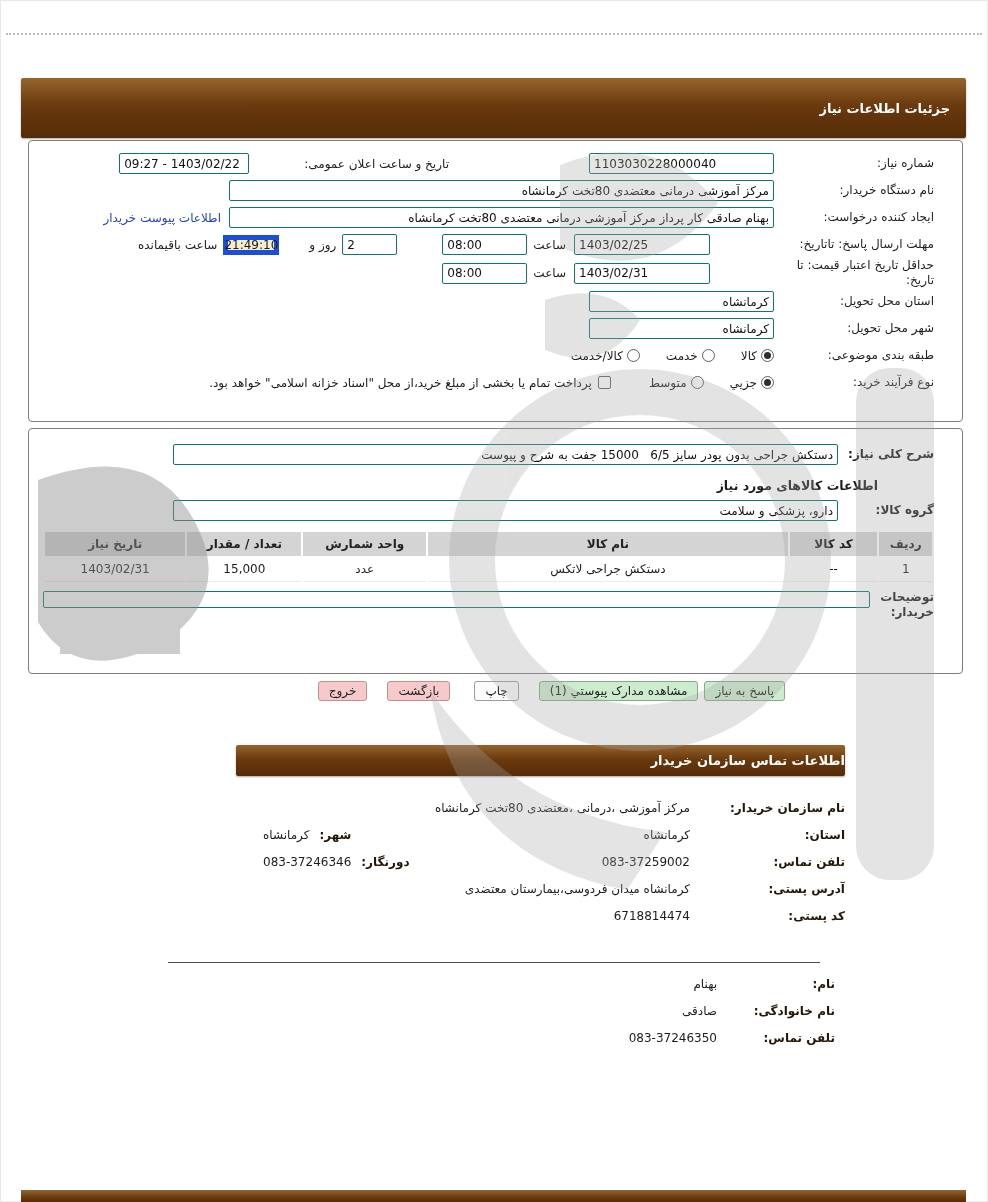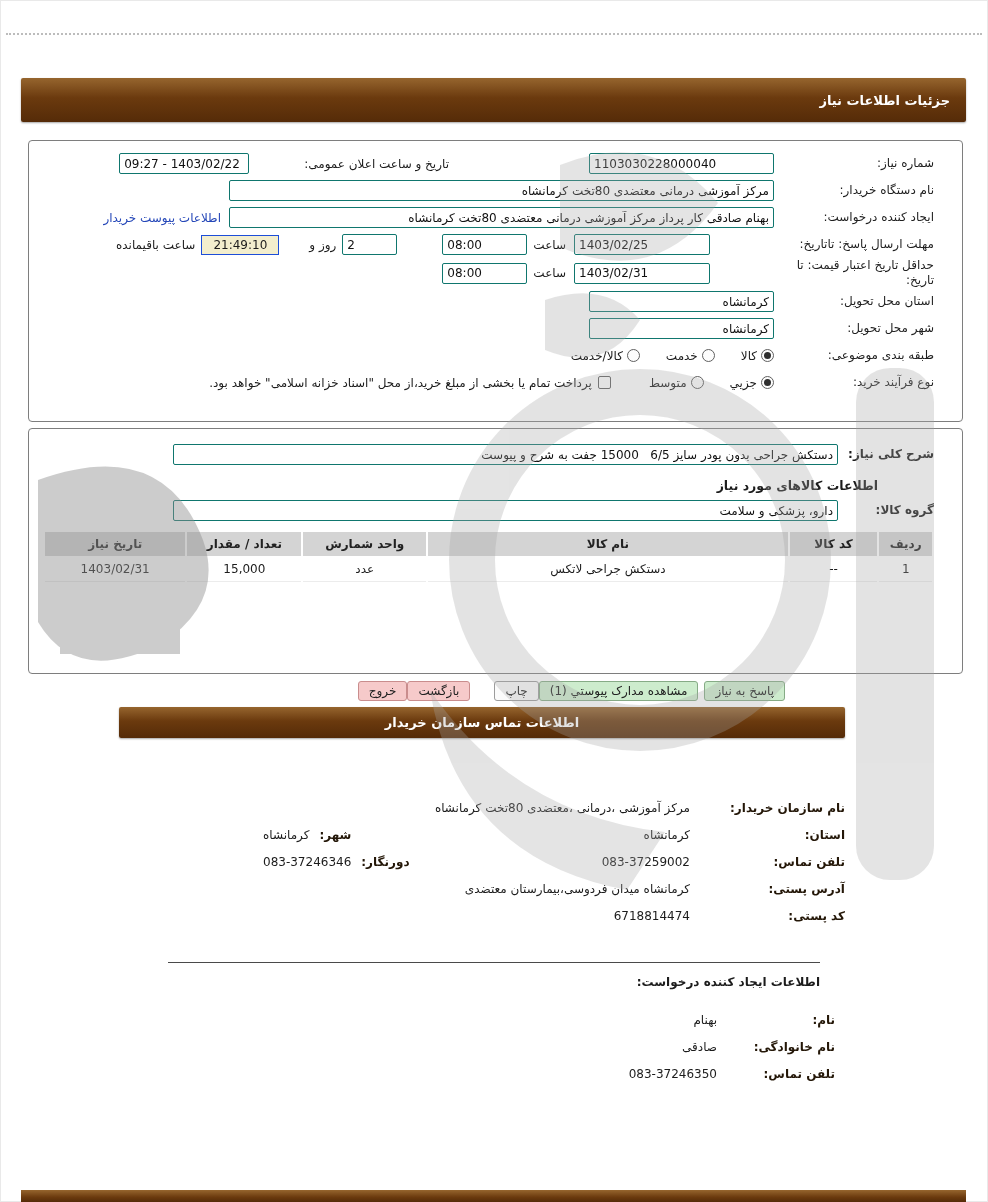--- a/index.html
+++ b/index.html
@@ -4,49 +4,49 @@
 <style>
   *{box-sizing:border-box;margin:0;padding:0}
   html,body{width:988px;height:1202px}
   body{position:relative;background:#fff;font-family:"DejaVu Sans","Liberation Sans",sans-serif;
        font-size:12px;color:#1c1c1c;direction:rtl;overflow:hidden}
   .frame{position:absolute;inset:0;border:1px solid #e9e9e9;pointer-events:none}
   .dotted{position:absolute;top:33px;left:6px;right:6px;border-top:2px dotted #bcbcbc}
 
   .bar{background:linear-gradient(180deg,#96652e 0%,#6b3a0e 45%,#552b08 100%);color:#fff;font-weight:bold;
        display:flex;align-items:center;border-radius:2px;box-shadow:0 1px 2px rgba(0,0,0,.35)}
-  .bar-main{position:absolute;top:78px;right:22px;left:21px;height:44px;padding:0 16px;font-size:13px}
-  .bar-contact{position:absolute;top:707px;right:143px;width:726px;height:31px;justify-content:center;font-size:13px}
+  .bar-main{position:absolute;top:78px;right:22px;left:21px;height:60px;padding:0 16px;font-size:13px}
+  .bar-contact{position:absolute;top:745px;right:143px;width:609px;height:31px;justify-content:flex-start;font-size:13px}
   .bottom-bar{position:absolute;bottom:0;right:22px;left:21px;height:12px;
        background:linear-gradient(180deg,#96652e 0%,#6b3a0e 60%,#552b08 100%)}
 
   .box{position:absolute;right:25px;left:28px;border:1px solid #7e7e7e;border-radius:4px;background:#fff}
   .box1{top:140px;height:282px;padding:9px 28px 6px 12px}
   .box2{top:428px;height:246px;padding:12px 28px 10px 14px}
 
   .frow{display:flex;align-items:center;min-height:27px}
   .frow.top{align-items:flex-start}
   .flabel{width:160px;flex:none;color:#1f1f1f;line-height:15px}
   .b2label{flex:none;width:90px;font-weight:bold;line-height:15px}
   .b2label.narrow{width:64px}
   .fin{height:21px;border:1px solid #0f766e;background:#fff;font-family:inherit;font-size:12px;
        padding:0 4px;border-radius:2px;color:#111}
   .w185{width:185px}.w136{width:136px}.w130{width:130px}.w85{width:85px}.w55{width:55px}
   .w545{width:545px}.w665{width:665px}
   .grow{flex:1;min-width:0}
   .ltr{direction:ltr;text-align:left}
-  .mr6{margin-right:6px}.mr8{margin-right:8px}.mr12{margin-right:6px}.mr20{}
+  .mr6{margin-right:6px}.mr8{margin-right:8px}.mr12{margin-right:6px}.mr20{margin-right:20px}
   .mr24{margin-right:24px}.mr26{margin-right:26px}.mr30{margin-right:30px}.mr38{margin-right:38px}
   .mr45{margin-right:45px}.mr47{margin-right:64px}.mr55{margin-right:55px}.mr140{margin-right:140px}
   .link{color:#2547b8;cursor:pointer}
   .radio{width:13px;height:13px;border:1px solid #606060;border-radius:50%;flex:none;position:relative;background:#fdfdfd}
   .radio.on::after{content:"";position:absolute;inset:2px;background:#2e2e2e;border-radius:50%}
   .opt{margin-right:4px}
   .checkbox{width:13px;height:13px;border:1px solid #606060;border-radius:2px;flex:none;background:#fff}
-  .remaining{width:78px;height:20px;background:#f3eecd;border:1px solid #1d4ed8;display:flex;
+  .remaining{width:56px;height:20px;background:#f3eecd;border:5px solid #1d4ed8;display:flex;
        align-items:center;justify-content:center;direction:ltr;flex:none}
 
   .g-heading{font-weight:bold;margin:10px 56px 4px 0;font-size:12.5px}
   table.goods{width:100%;border-collapse:separate;border-spacing:2px 0;margin-top:8px}
   table.goods th{background:#d4d4d4;height:24px;font-size:12px;font-weight:bold;color:#222}
   table.goods td{height:26px;text-align:center;background:#fff;border-bottom:1px solid #ececec;font-size:12px}
 
   .actions{position:absolute;top:681px;right:203px;display:flex;align-items:center}
   .btn{height:20px;padding:0 10px;border-radius:3px;font-family:inherit;font-size:12px;cursor:pointer;color:#222}
   .btn.green{background:#cdeccd;border:1px solid #86ab86}
@@ -183,20 +183,24 @@
         <td>1</td>
         <td>--</td>
         <td>دستکش جراحی لاتکس</td>
         <td>عدد</td>
         <td>15,000</td>
         <td class="ltr">1403/02/31</td>
       </tr>
     </tbody>
   </table>
 
+  <div class="frow top" style="margin-top:8px">
+    <span class="b2label narrow">توضیحات خریدار:</span>
+    <input class="fin grow" style="height: 17px; margin-top: 1px;" value="">
+  </div>
 </div>
 
 <div class="actions">
   <button class="btn green">پاسخ به نیاز</button>
   <button class="btn green mr6">مشاهده مدارک پیوستي (1)</button>
   <button class="btn white mr20">چاپ</button>
   <button class="btn pink mr24">بازگشت</button>
   <button class="btn pink mr20">خروج</button>
 </div>
 
@@ -227,21 +231,20 @@
   </div>
   <div class="c-row">
     <span class="c-label">کد پستی:</span>
     <span class="ltr">6718814474</span>
   </div>
 </div>
 
 <div class="divider"></div>
 
 <div class="creator">
-  <div class="head">اطلاعات ایجاد کننده درخواست:</div>
   <div class="cr-row">
     <span class="cr-label">نام:</span>
     <span>بهنام</span>
   </div>
   <div class="cr-row">
     <span class="cr-label">نام خانوادگی:</span>
     <span>صادقی</span>
   </div>
   <div class="cr-row">
     <span class="cr-label">تلفن تماس:</span>

